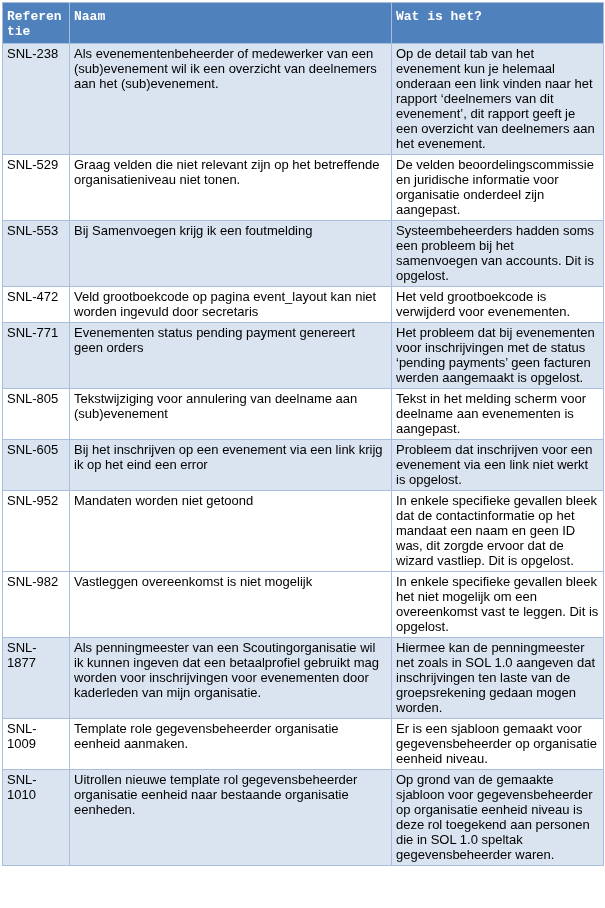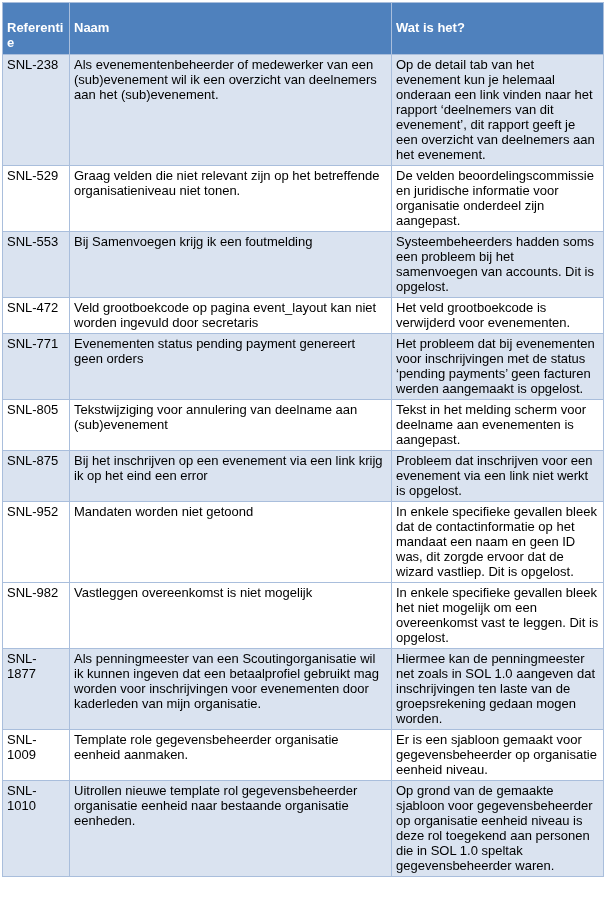--- a/index.html
+++ b/index.html
@@ -41,22 +41,23 @@
     text-align: left;
     padding: 2px 4px 3px 4px;
     overflow: hidden;
     word-wrap: break-word;
   }
   table.issues thead th {
     background: var(--header-bg);
     color: var(--header-text);
     font-weight: bold;
     border-color: var(--border);
-    padding-top: 17px;
+    padding-top: 6px;
     padding-bottom: 4px;
+    font-family: Liberation Mono, monospace;
   }
   table.issues td:first-child { font-weight: normal; }
   table.issues tr.band td { background: var(--band-bg); }
 </style>
 </head>
 <body>
 
 <div class="page">
   <table class="issues">
     <colgroup>
@@ -96,21 +97,21 @@
           <td>SNL-771</td>
           <td>Evenementen status pending payment genereert geen orders</td>
           <td>Het probleem dat bij evenementen voor inschrijvingen met de status ‘pending payments’ geen facturen werden aangemaakt is opgelost.</td>
         </tr>
         <tr>
           <td>SNL-805</td>
           <td>Tekstwijziging voor annulering van deelname aan (sub)evenement</td>
           <td>Tekst in het melding scherm voor deelname aan evenementen is aangepast.</td>
         </tr>
         <tr class="band">
-          <td>SNL-875</td>
+          <td>SNL-605</td>
           <td>Bij het inschrijven op een evenement via een link krijg ik op het eind een error</td>
           <td>Probleem dat inschrijven voor een evenement via een link niet werkt is opgelost.</td>
         </tr>
         <tr>
           <td>SNL-952</td>
           <td>Mandaten worden niet getoond</td>
           <td>In enkele specifieke gevallen bleek dat de contactinformatie op het mandaat een naam en geen ID was, dit zorgde ervoor dat de wizard vastliep. Dit is opgelost.</td>
         </tr>
         <tr>
           <td>SNL-982</td>

